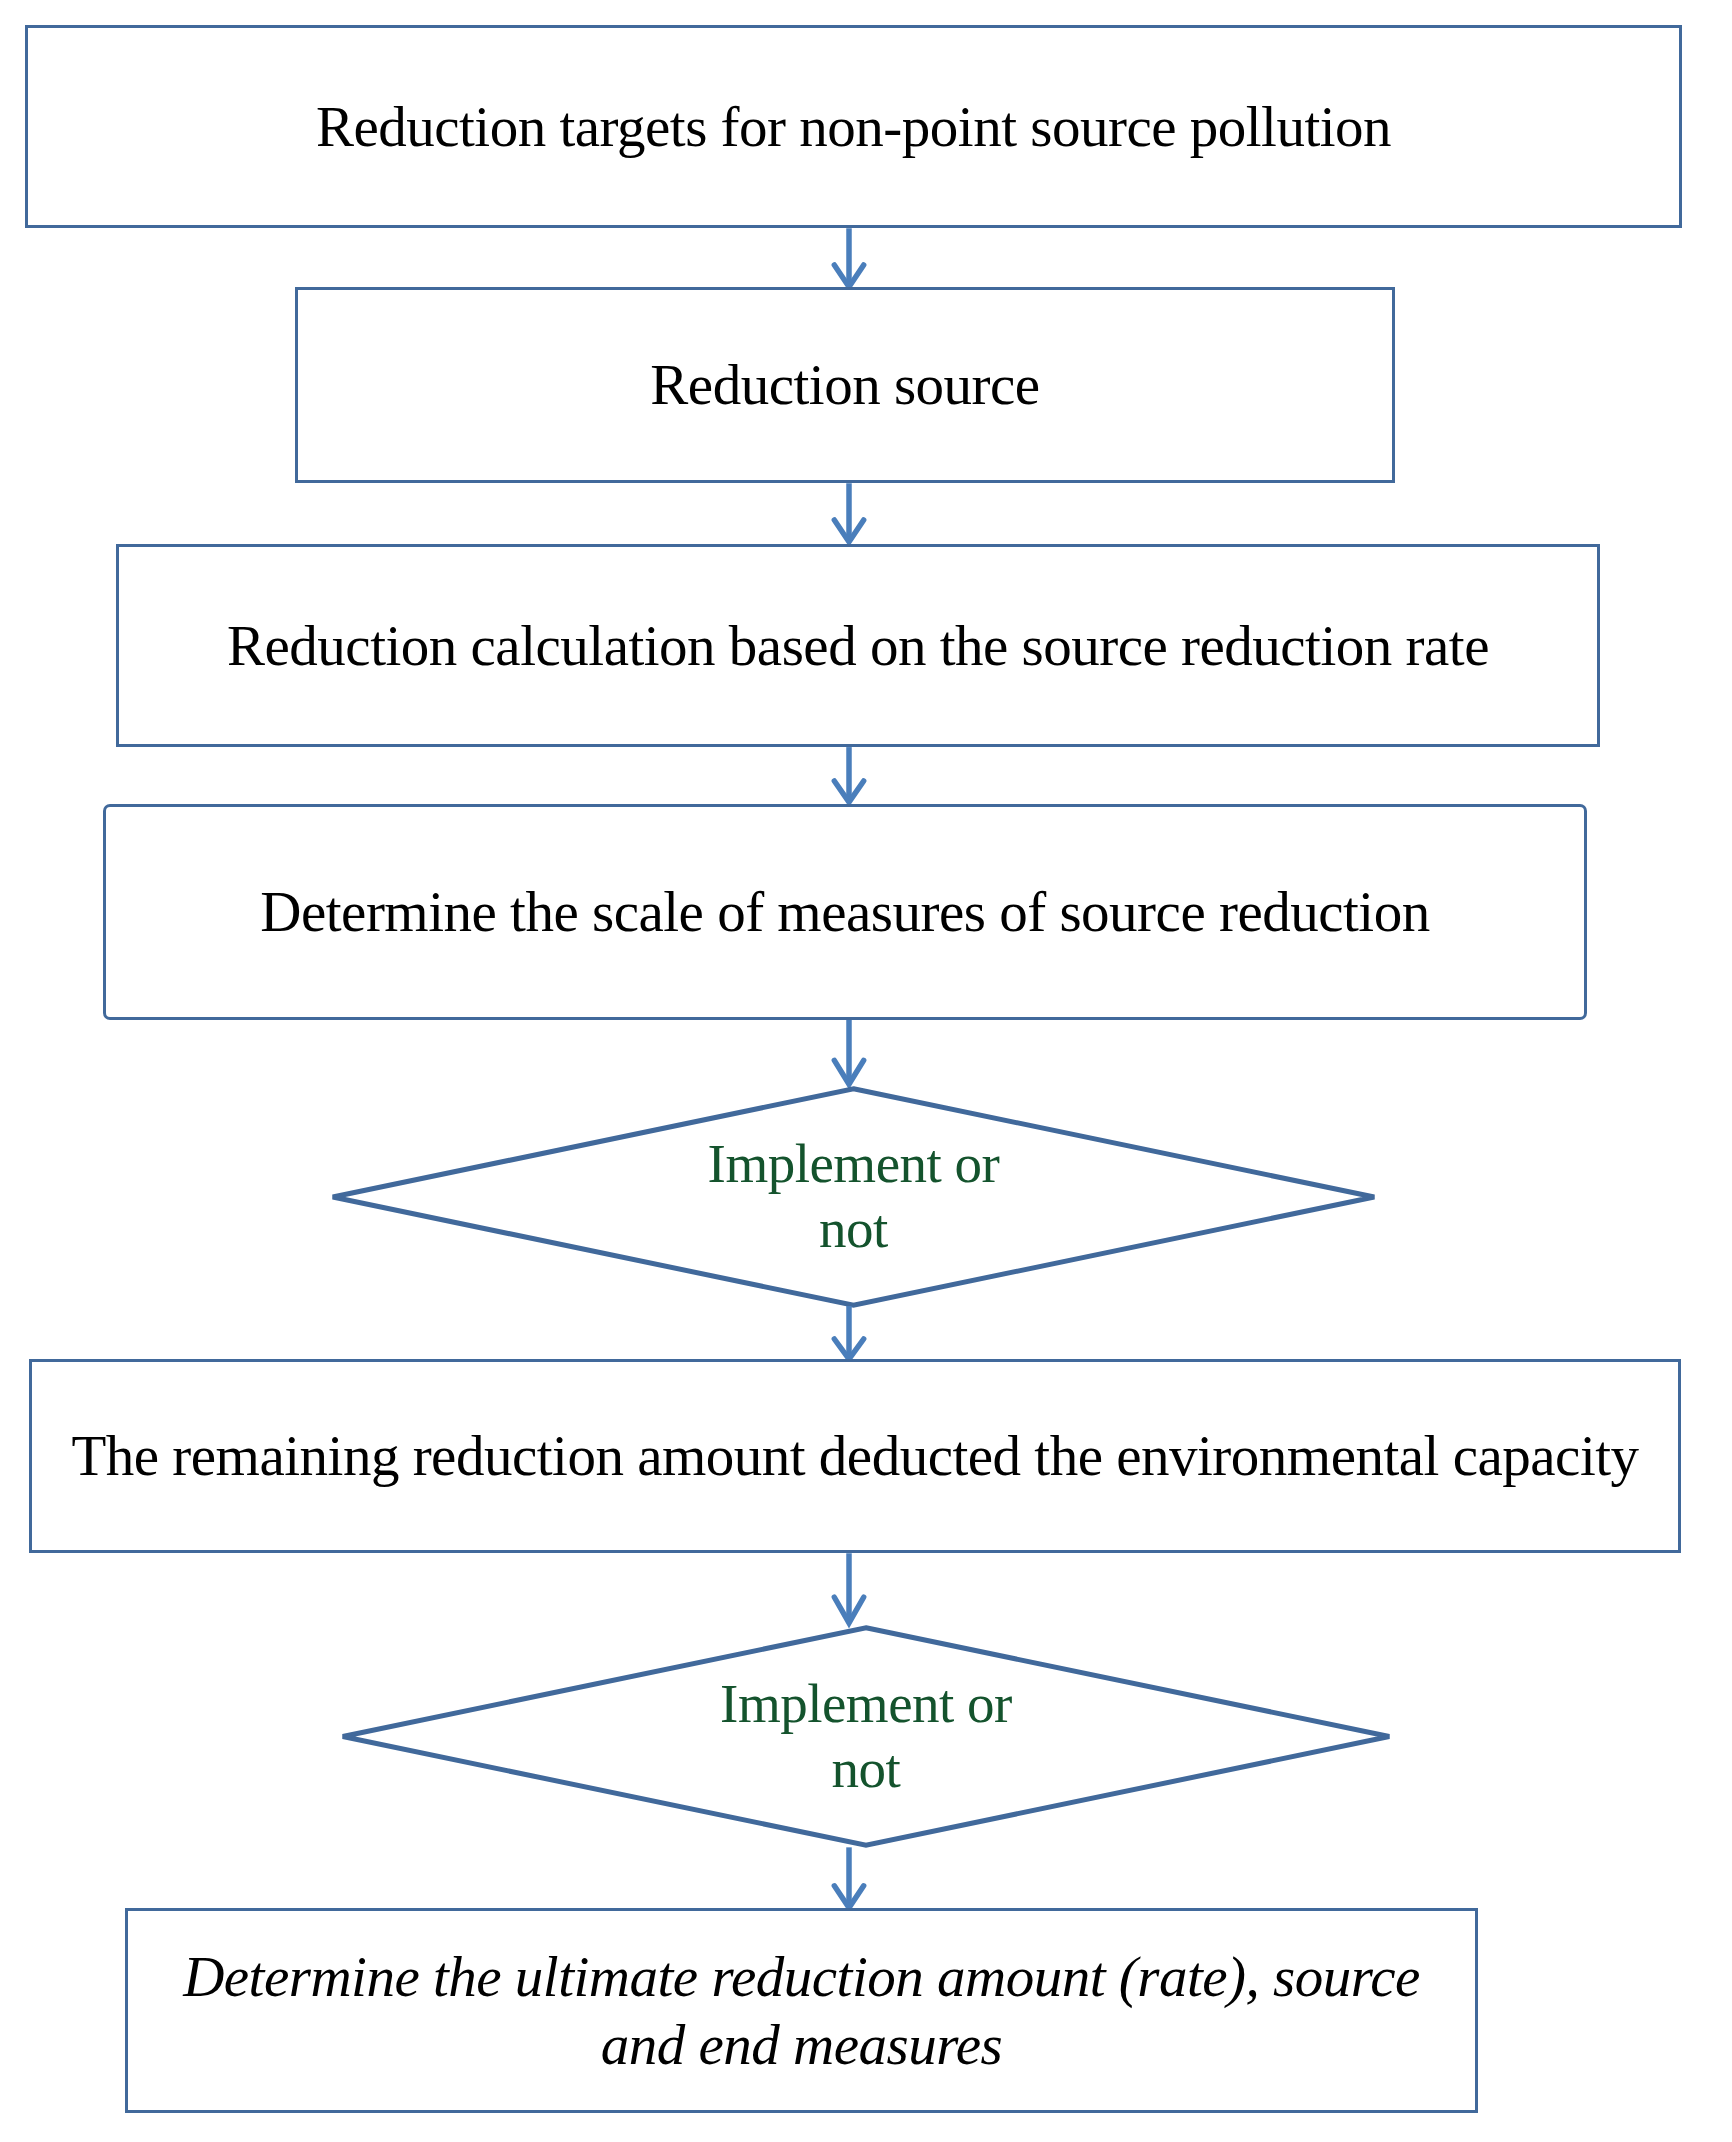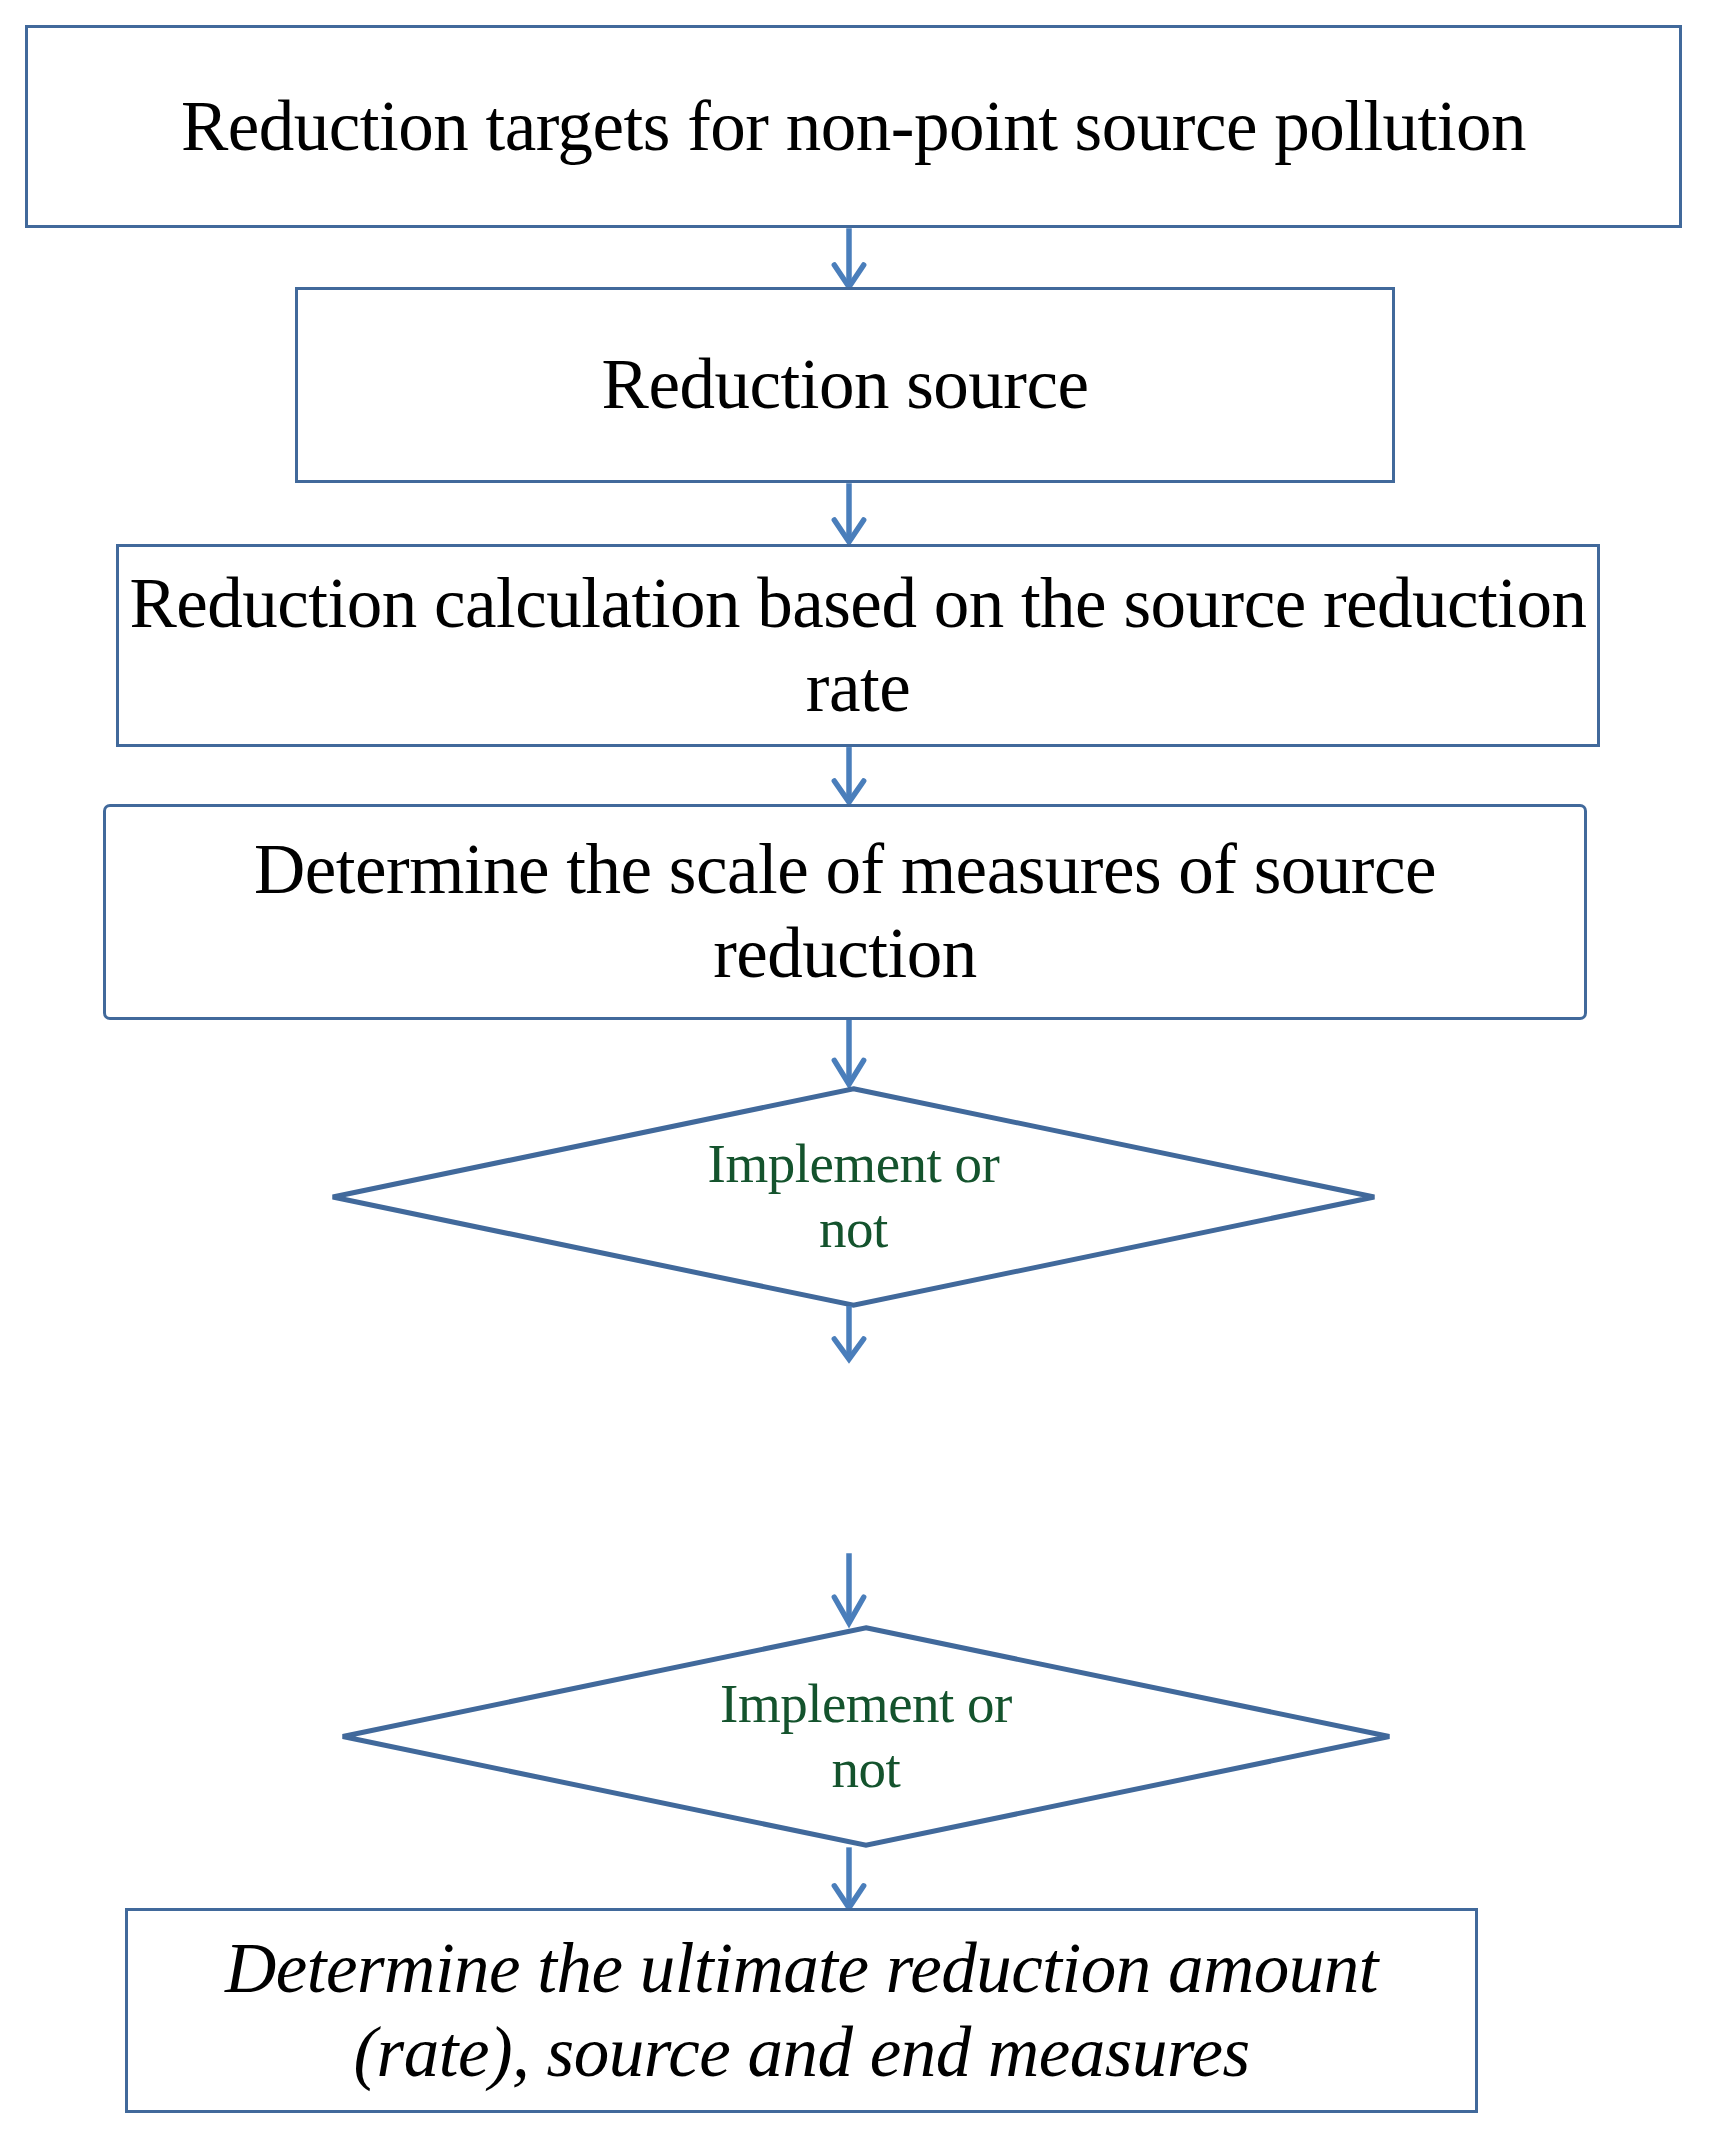--- a/index.html
+++ b/index.html
@@ -69,21 +69,21 @@
   
   .connector {
     position: absolute;
   }
   .connector svg {
     display: block;
     overflow: visible;
   }
 
   
-  .fs-big  { font-size: 71px; }
+  .fs-big  { font-size: 57px; }
   .fs-med  { font-size: 55px; }
 </style>
 </head>
 <body>
 
 <div id="canvas">
 
   <div class="node-box fs-big" style="left:25px; top:25px; width:1657px; height:203px;">
     <span class="node-text">Reduction targets for non-point source pollution</span>
   </div>
@@ -136,20 +136,23 @@
 not</span>
   </div>
 
   <div class="connector" style="left:827px; top:1306px; width:44px; height:55px;">
     <svg width="44" height="55" viewBox="0 0 48 60">
       <line x1="24" y1="0" x2="24" y2="58" stroke="#4A7EBB" stroke-width="6"></line>
       <polyline points="8,36 24,58 40,36" fill="none" stroke="#4A7EBB" stroke-width="6" stroke-linecap="round"></polyline>
     </svg>
   </div>
 
+  <div class="node-box fs-big" style="left:29px; top:1359px; width:1652px; height:194px;">
+    <span class="node-text">The remaining reduction amount deducted the environmental capacity</span>
+  </div>
 
   <div class="connector" style="left:827px; top:1553px; width:44px; height:72px;">
     <svg width="44" height="72" viewBox="0 0 48 78">
       <line x1="24" y1="0" x2="24" y2="76" stroke="#4A7EBB" stroke-width="6"></line>
       <polyline points="8,48 24,76 40,48" fill="none" stroke="#4A7EBB" stroke-width="6" stroke-linecap="round"></polyline>
     </svg>
   </div>
 
   <div class="node-diamond fs-med" style="left:340px; top:1625px; width:1052px; height:223px;">
     <svg viewBox="0 0 1140 242" preserveAspectRatio="none">

